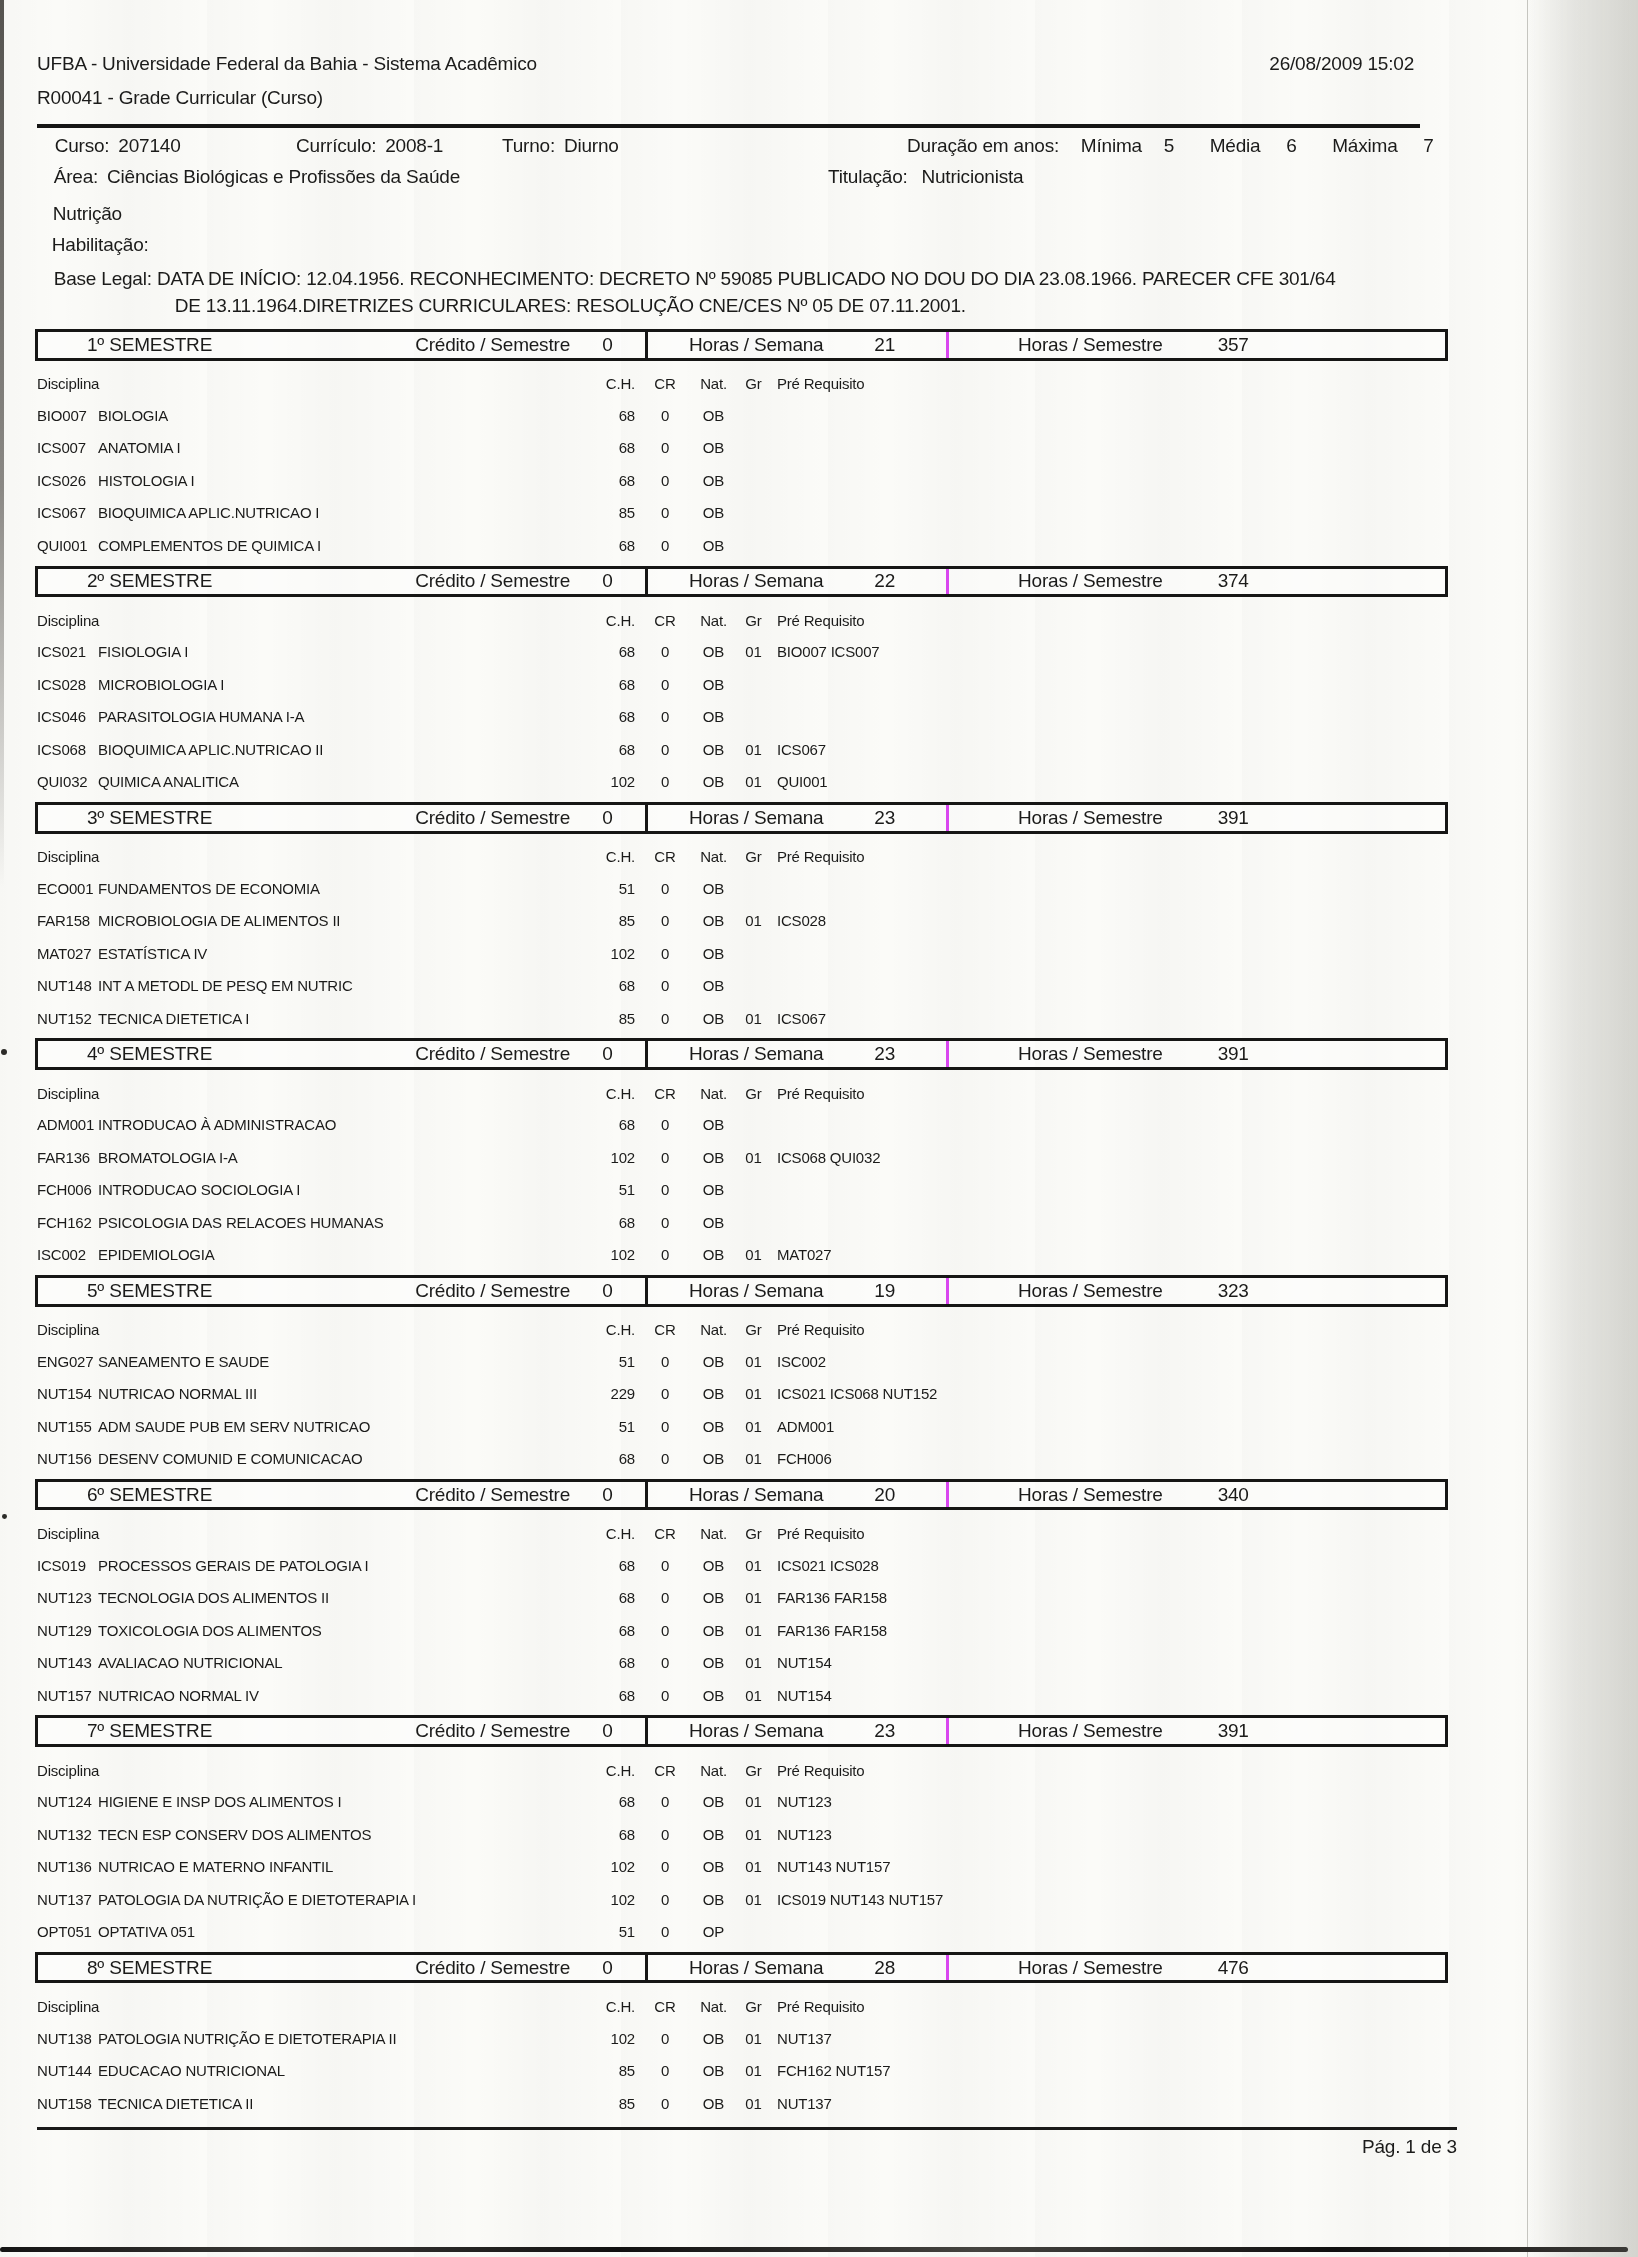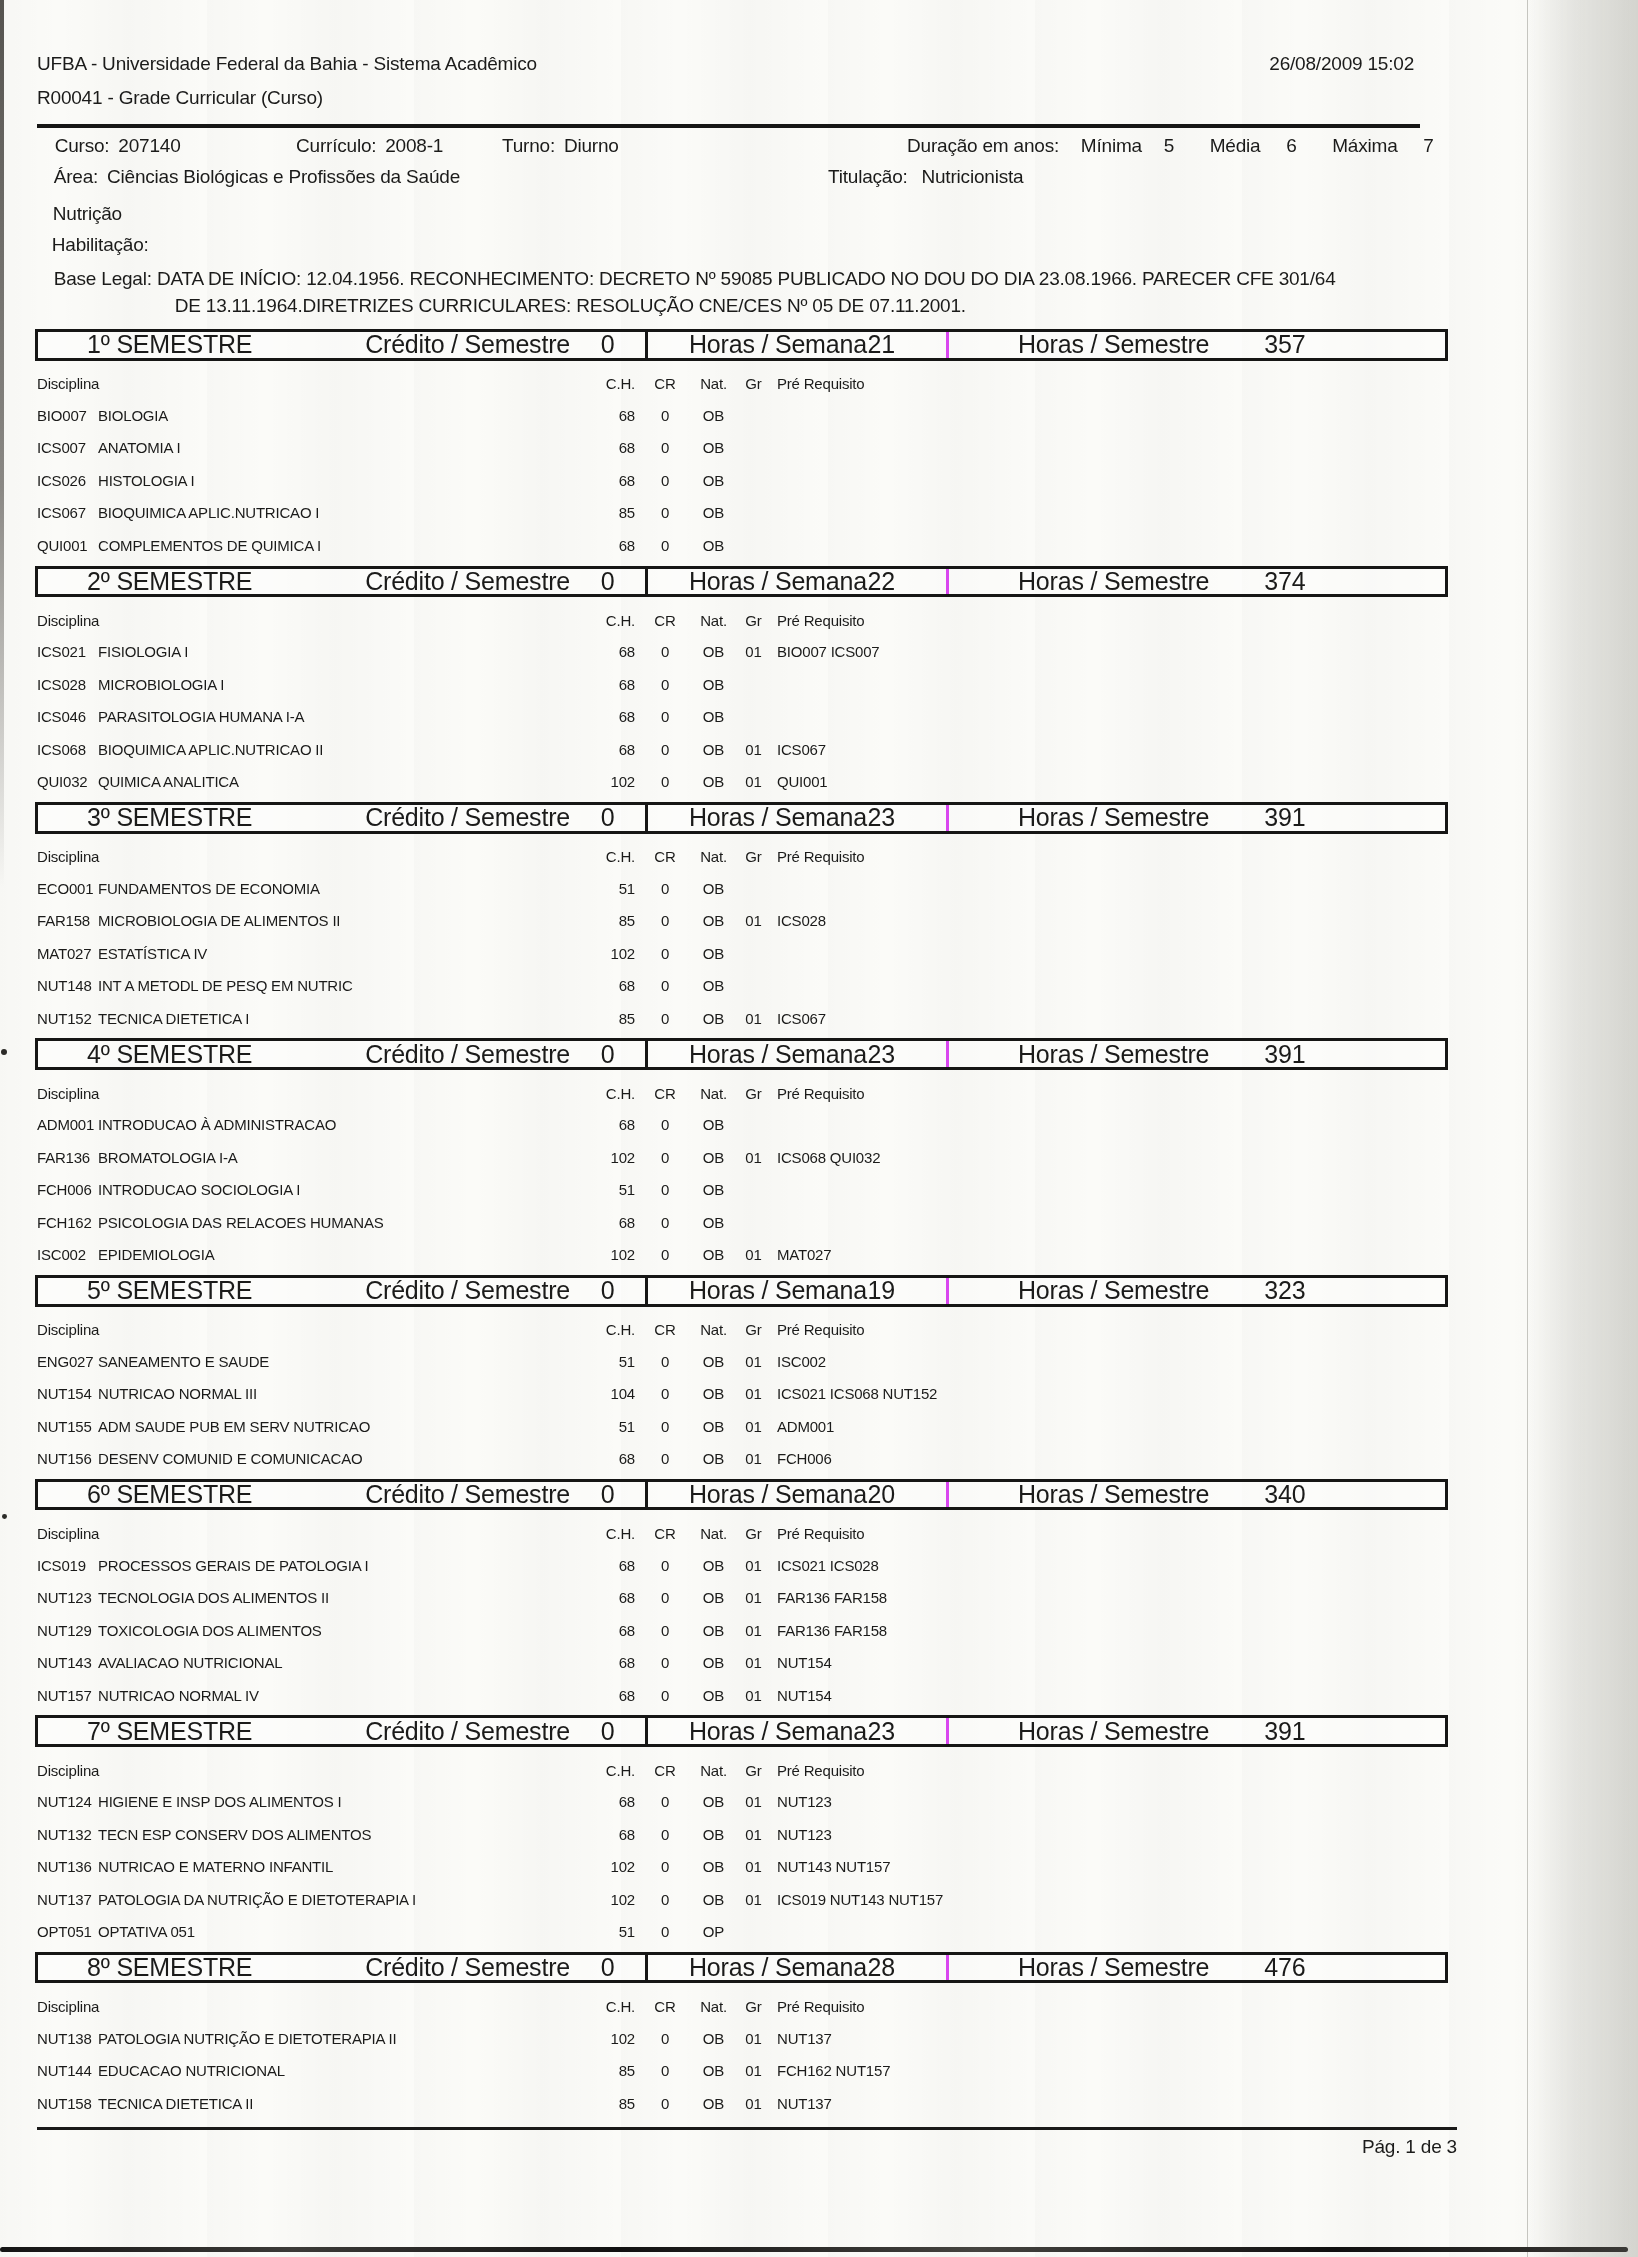--- a/index.html
+++ b/index.html
@@ -50,21 +50,21 @@
   .lblgap{margin-right:8.9px;}
   .dur span{display:inline-block;}
   .base-text{padding-left:120px;}
   .base-line2{padding-left:17.7px;}
 
   
   #semesters{margin-top:7.9px;}
   .sem{margin-bottom:3.9px;}
   .sem-box{
     width:1407px;height:25.6px;border:3px solid #161615;display:flex;align-items:center;
-    font-size:25px;letter-spacing:-0.2px;margin-left:-2px;margin-bottom:9.9px;
+    font-size:19px;letter-spacing:-0.2px;margin-left:-2px;margin-bottom:9.9px;
     background:rgba(255,255,255,0.4);
   }
   .sb-c1{display:flex;align-items:center;width:607px;height:100%;}
   .sb-title{margin-left:49px;}
   .sb-c1 .sb-lbl{margin-left:auto;}
   .sb-c1 .sb-val{width:75px;text-align:center;}
   .sb-c2{display:flex;align-items:center;width:301px;height:100%;border-left:3px solid #161615;box-sizing:border-box;}
   .sb-c2 .sb-lbl{margin-left:41px;}
   .sb-c2 .sb-val{margin-left:auto;margin-right:51px;}
   .sb-c3{display:flex;align-items:center;flex:1;height:100%;border-left:3px solid #d946ef;box-sizing:border-box;}
@@ -478,21 +478,21 @@
     <span class="dc ch">51</span>
     <span class="dc cr">0</span>
     <span class="dc nat">OB</span>
     <span class="dc gr">01</span>
     <span class="dc pr">ISC002</span>
   </div>
 
   <div class="d-row">
     <span class="dc code">NUT154</span>
     <span class="dc name">NUTRICAO NORMAL III</span>
-    <span class="dc ch">104</span>
+    <span class="dc ch">229</span>
     <span class="dc cr">0</span>
     <span class="dc nat">OB</span>
     <span class="dc gr">01</span>
     <span class="dc pr">ICS021 ICS068 NUT152</span>
   </div>
 
   <div class="d-row">
     <span class="dc code">NUT155</span>
     <span class="dc name">ADM SAUDE PUB EM SERV NUTRICAO</span>
     <span class="dc ch">51</span>

